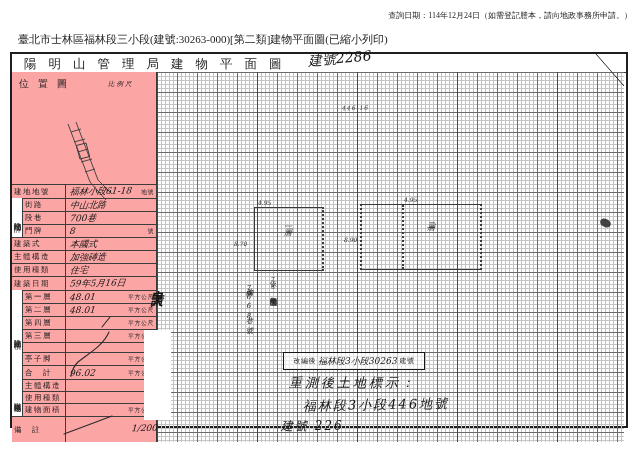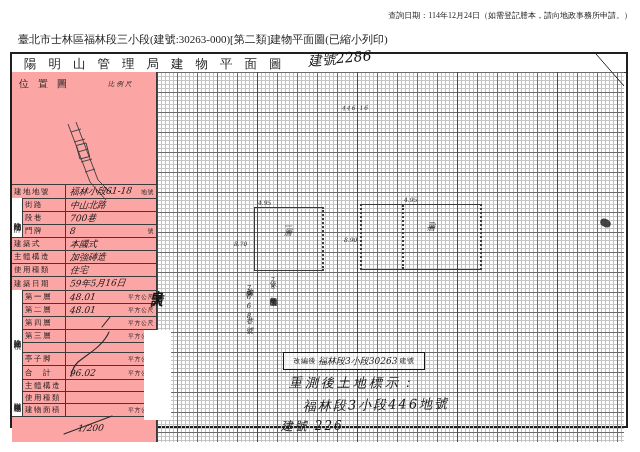--- a/index.html
+++ b/index.html
@@ -213,20 +213,21 @@
           <span class="lbl">使用種類</span>
           <span class="val"></span>
         </div>
         <div class="frow g" style="height:13px">
           <span class="lbl">建物面積</span>
           <span class="val">
             <span class="unit">平方公尺</span>
           </span>
         </div>
         <div class="frow" style="height:26px">
+          <span class="lbl">備　註</span>
           <span class="val">
             <span class="remark-scale hw">1/200</span>
           </span>
         </div>
 
         <svg class="slash-overlay" width="144" height="258" viewBox="0 0 144 258">
           <g stroke="#2b2b2b" stroke-width="1.1" fill="none" stroke-linecap="round">
             <line x1="90" y1="143" x2="98" y2="133"></line>
             <path d="M97,148 C91,162 76,170 66,178 C62,182 60,186 59,192"></path>
             <line x1="52" y1="250" x2="100" y2="232"></line>

